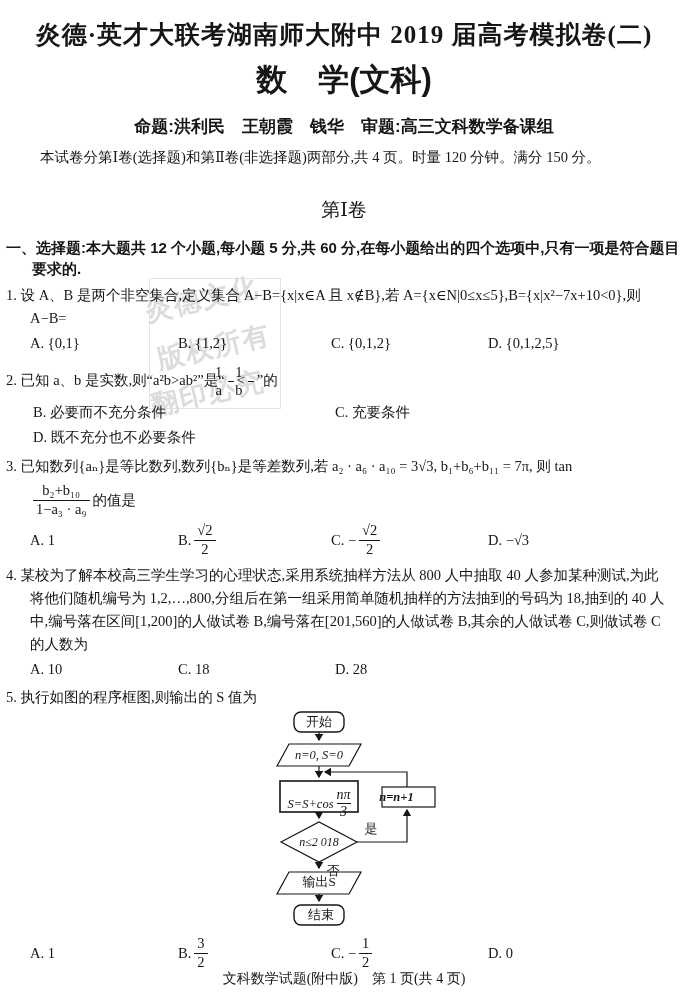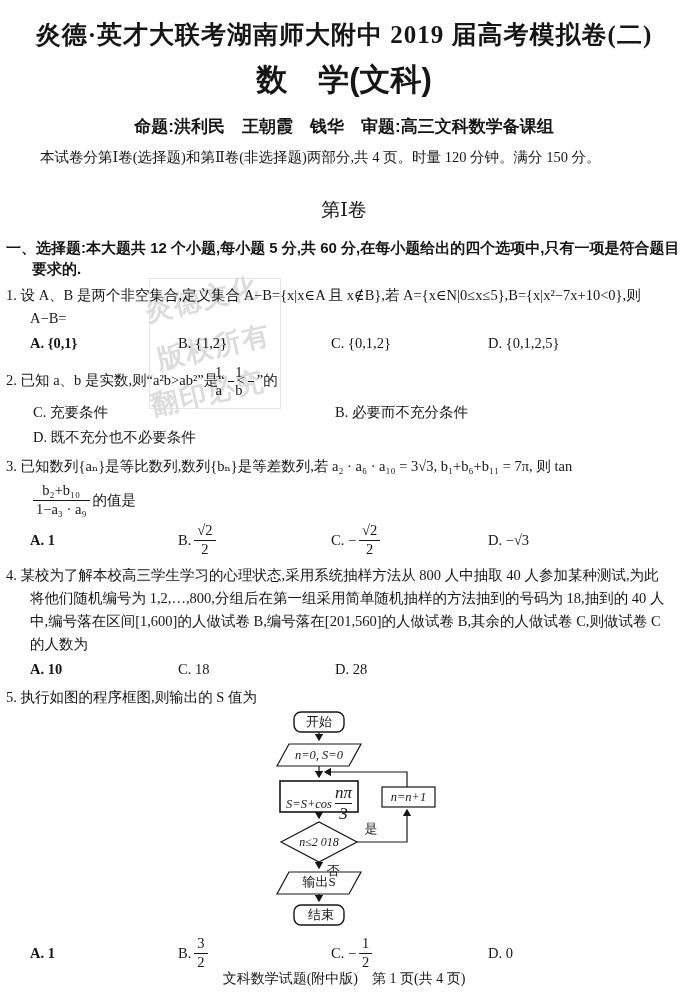--- a/index.html
+++ b/index.html
@@ -44,41 +44,41 @@
     font-family:"Liberation Sans","DejaVu Sans",sans-serif;
   }
 
   
   .question { margin:5px 18px 0 6px; padding-left:24px; text-indent:-24px;
     font-size:14.5px; line-height:23px; }
   .stem-frac-line { margin-left:30px; margin-top:2px; display:flex; align-items:center;
     font-size:14.5px; min-height:40px; }
 
   .opt-row { display:flex; margin-left:30px; margin-top:1px; font-size:14.5px; line-height:23px; }
-  .opt-row .c1 { width:148px;font-weight:bold; } .opt-row .c2 { width:153px; } .opt-row .c3 { width:157px; }
+  .opt-row .c1 { width:148px; } .opt-row .c2 { width:153px; } .opt-row .c3 { width:157px; }
   .opt-cell { display:flex; align-items:center; min-height:24px; }
   .opt-row-tall .opt-cell { min-height:38px; }
   .opt-grid2 { margin-left:33px; display:grid; grid-template-columns:302px auto;
     font-size:14.5px; line-height:25px; }
 
   .frac { display:inline-flex; flex-direction:column; text-align:center;
     vertical-align:middle; line-height:1.2; margin:0 3px; }
   .frac .fnum { padding:0 3px; }
   .frac .fden { border-top:1px solid #161616; padding:0 3px; }
   .mline { line-height:40px; }
 
   
   .flowchart-wrap { position:relative; height:224px; margin-top:0; }
   .fc { position:absolute; left:255px; top:0; width:190px; height:224px; }
   .fc svg { position:absolute; left:0; top:0; }
   .fc-label { position:absolute; text-align:center; font-size:13px; line-height:18px; }
   .fc-math { font-style:italic; font-size:12.5px; }
   .fc-calc { display:flex; align-items:center; justify-content:center; }
   .fc-frac { display:inline-flex; flex-direction:column; text-align:center;
-    line-height:1.15; font-size:17px; margin-left:3px; font-style:italic; }
+    line-height:1.15; font-size:14px; margin-left:3px; font-style:italic; }
   .fc-frac .fden { border-top:1px solid #161616; }
 
   .footer { position:absolute; left:0; bottom:16px; width:100%;
     text-align:center; font-size:14px; z-index:1; }
 </style>
 </head>
 <body>
 
 <div class="page">
 
@@ -109,22 +109,22 @@
     <div class="question mline">
       <span>2. 已知 a、b 是实数,则“a²b&gt;ab²”是“</span><span class="frac">
           <span class="fnum">1</span>
           <span class="fden">a</span>
         </span><span>&lt;</span><span class="frac">
           <span class="fnum">1</span>
           <span class="fden">b</span>
         </span><span>”的</span>
     </div>
     <div class="opt-grid2">
+      <div>B. 必要而不充分条件</div>
       <div>C. 充要条件</div>
-      <div>B. 必要而不充分条件</div>
       <div>D. 既不充分也不必要条件</div>
     </div>
 
     <div class="question">3. 已知数列{aₙ}是等比数列,数列{bₙ}是等差数列,若 a₂ · a₆ · a₁₀ = 3√3, b₁+b₆+b₁₁ = 7π, 则 tan</div>
     <div class="stem-frac-line">
       <span class="frac">
           <span class="fnum">b₂+b₁₀</span>
           <span class="fden">1−a₃ · a₉</span>
         </span>
       <span>的值是</span>
@@ -141,21 +141,21 @@
       <div class="opt-cell c3">
         <span>C. −</span>
         <span class="frac">
             <span class="fnum">√2</span>
             <span class="fden">2</span>
           </span>
       </div>
       <div class="opt-cell">D. −√3</div>
     </div>
 
-    <div class="question">4. 某校为了解本校高三学生学习的心理状态,采用系统抽样方法从 800 人中抽取 40 人参加某种测试,为此将他们随机编号为 1,2,…,800,分组后在第一组采用简单随机抽样的方法抽到的号码为 18,抽到的 40 人中,编号落在区间[1,600]的人做试卷 B,编号落在[201,560]的人做试卷 B,其余的人做试卷 C,则做试卷 C 的人数为</div>
+    <div class="question">4. 某校为了解本校高三学生学习的心理状态,采用系统抽样方法从 800 人中抽取 40 人参加某种测试,为此将他们随机编号为 1,2,…,800,分组后在第一组采用简单随机抽样的方法抽到的号码为 18,抽到的 40 人中,编号落在区间[1,200]的人做试卷 B,编号落在[201,560]的人做试卷 B,其余的人做试卷 C,则做试卷 C 的人数为</div>
     <div class="opt-row">
       <div class="opt-cell c1">A. 10</div>
       <div class="opt-cell c3">C. 18</div>
       <div class="opt-cell">D. 28</div>
     </div>
 
     <div class="question">5. 执行如图的程序框图,则输出的 S 值为</div>
 
     <div class="flowchart-wrap">
       <div class="fc">
@@ -185,21 +185,21 @@
 
         <div class="fc-label" style="left:39px; top:4px; width:50px;">开始</div>
         <div class="fc-label fc-math" style="left:24px; top:37px; width:80px;">n=0, S=0</div>
         <div class="fc-label fc-calc" style="left:26px; top:73px; width:76px; height:43px;">
           <span class="fc-math">S=S+cos</span>
           <span class="fc-frac">
               <span>nπ</span>
               <span class="fden">3</span>
             </span>
         </div>
-        <div class="fc-label fc-math" style="left:127px; top:79px; width:53px;">n=n+1</div>
+        <div class="fc-label fc-math" style="left:115px; top:79px; width:53px;font-weight:bold;">n=n+1</div>
         <div class="fc-label fc-math" style="left:28px; top:124px; width:72px; font-size:12px;">n≤2 018</div>
         <div class="fc-label" style="left:106px; top:111px; width:20px;">是</div>
         <div class="fc-label" style="left:68px; top:153px; width:20px;">否</div>
         <div class="fc-label" style="left:24px; top:164px; width:80px;">输出S</div>
         <div class="fc-label" style="left:39px; top:197px; width:54px;">结束</div>
       </div>
     </div>
 
     <div class="opt-row opt-row-tall">
       <div class="opt-cell c1">A. 1</div>

